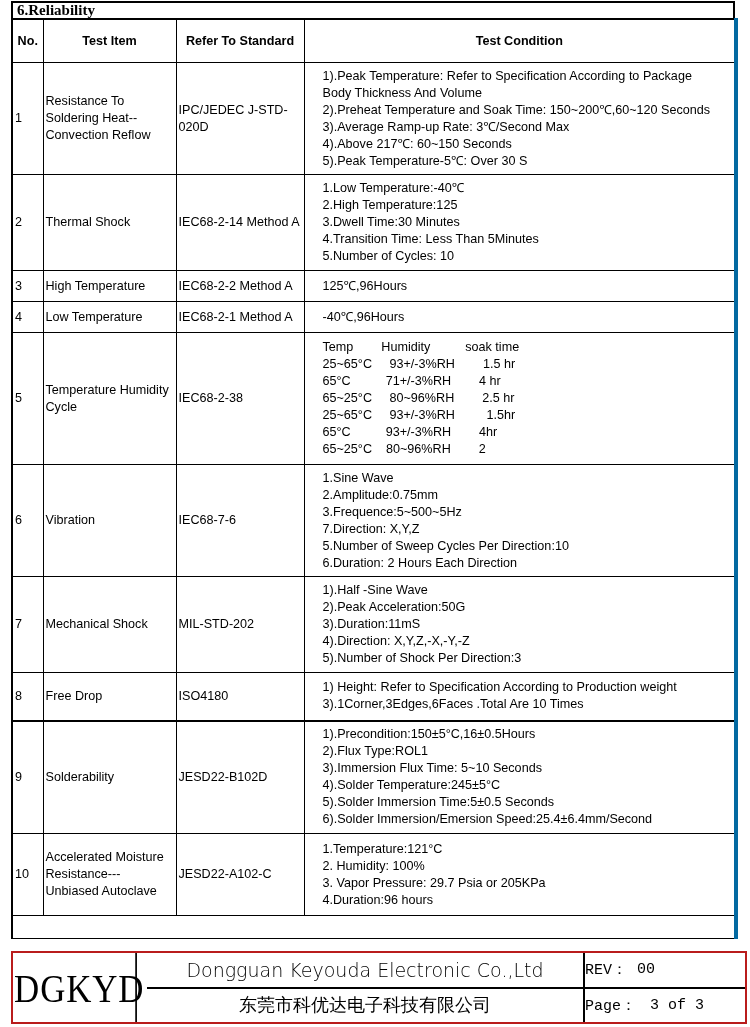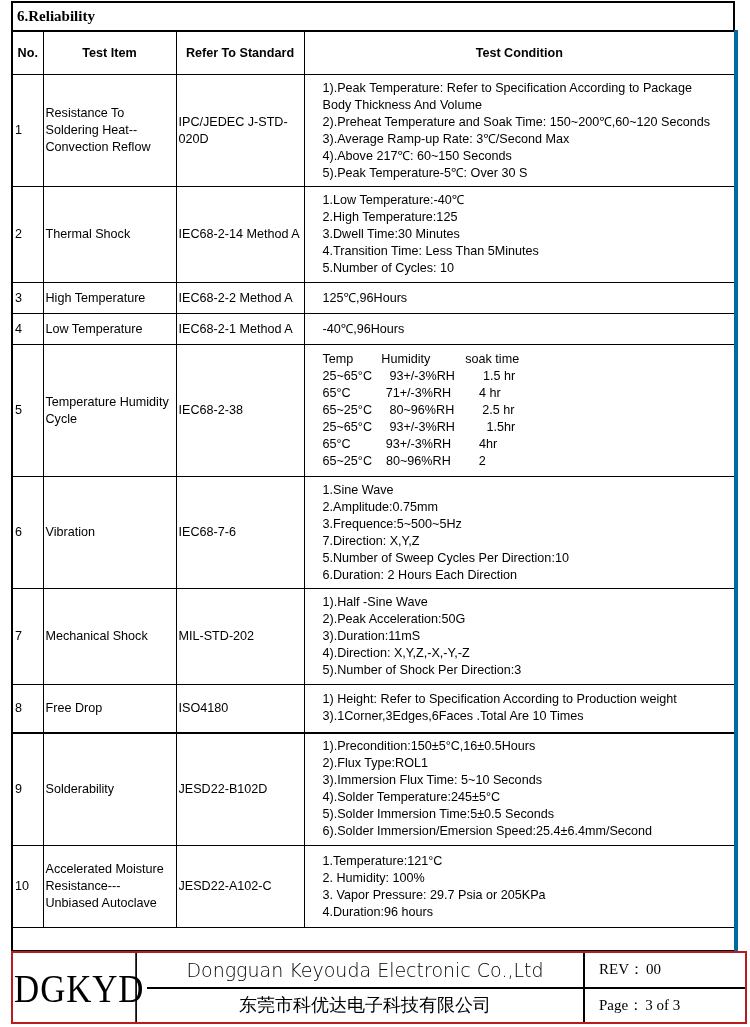--- a/index.html
+++ b/index.html
@@ -1,35 +1,35 @@
 <!DOCTYPE html>
 <html><head>
 <meta charset="utf-8">
 <style>
   html, body { margin: 0; padding: 0; background: #ffffff; }
   body { width: 750px; height: 1027px; position: relative; overflow: hidden; font-family: "Liberation Sans", sans-serif; color: #000; }
   .sheet { position: absolute; left: 11px; top: 1px; width: 724px; }
-  .title-row { height: 29px; border: 2px solid #000; border-bottom: none; box-sizing: border-box; display: flex; align-items: center; padding-left: 4px; font-family: "Liberation Serif", serif; font-weight: bold; font-size: 15px; }
+  .title-row { height: 17px; border: 2px solid #000; border-bottom: none; box-sizing: border-box; display: flex; align-items: center; padding-left: 4px; font-family: "Liberation Serif", serif; font-weight: bold; font-size: 15px; }
   table.rel { border-collapse: collapse; width: 724px; table-layout: fixed; }
   table.rel td, table.rel th { border: 1px solid #000; font-size: 12.6px; line-height: 17px; vertical-align: middle; padding: 0 2px; }
   table.rel th { font-weight: bold; height: 42px; border-top: 2px solid #000; }
   table.rel th:first-child, table.rel td:first-child { border-left: 2px solid #000; }
   table.rel th:last-child, table.rel td:last-child { border-right: 4px solid #0369a1; }
   table.rel td.cond { padding: 4px 18px; }
   .line { display: block; white-space: pre; }
   .spacer td { height: 22px; border-left: 2px solid #000; border-right: 2px solid #000; }
   .footer { position: absolute; left: 11px; top: 951px; width: 736px; height: 73px; border: 2px solid #b91c1c; box-sizing: border-box; display: flex; }
   .logo { width: 132px; border-right: 2px solid #000; display: flex; align-items: center; justify-content: center; font-family: "Liberation Serif", serif; font-size: 41px; transform: scaleX(0.85); letter-spacing: 1px; }
   .company { width: 436px; border-right: 2px solid #000; display: flex; flex-direction: column; }
   .company div { flex: 1; display: flex; align-items: center; justify-content: center; font-family: "Liberation Serif", serif; font-size: 18px; }
   .company div:first-child { border-bottom: 2px solid #000; font-size: 19px; font-family: "DejaVu Sans", sans-serif; font-weight: 300; }
   .meta { flex: 1; display: flex; flex-direction: column; }
-  .meta div { flex: 1; display: flex; align-items: center; padding-left: 14px; font-family: Liberation Serif, serif; font-size: 15px; }
+  .meta div { flex: 1; display: flex; align-items: center; padding-left: 0; font-family: Liberation Mono, monospace; font-size: 15px; }
   .meta div:first-child { border-bottom: 2px solid #000; }
-  .meta .v { margin-left: 2px; }
+  .meta .v { margin-left: 10px; }
 </style>
 </head>
 <body>
 
 <div class="sheet">
   <div class="title-row">6.Reliability</div>
   <table class="rel">
     <colgroup>
       <col style="width:31px">
       <col style="width:133px">
@@ -173,16 +173,16 @@
     <div>Dongguan Keyouda Electronic Co.,Ltd</div>
     <div>东莞市科优达电子科技有限公司</div>
   </div>
   <div class="meta">
     <div>
       <span>REV：</span>
       <span class="v">00</span>
     </div>
     <div>
       <span>Page：</span>
-      <span style="margin-left:2px">3 of 3</span>
+      <span style="margin-left:14px">3 of 3</span>
     </div>
   </div>
 </div>
 
 </body></html>

